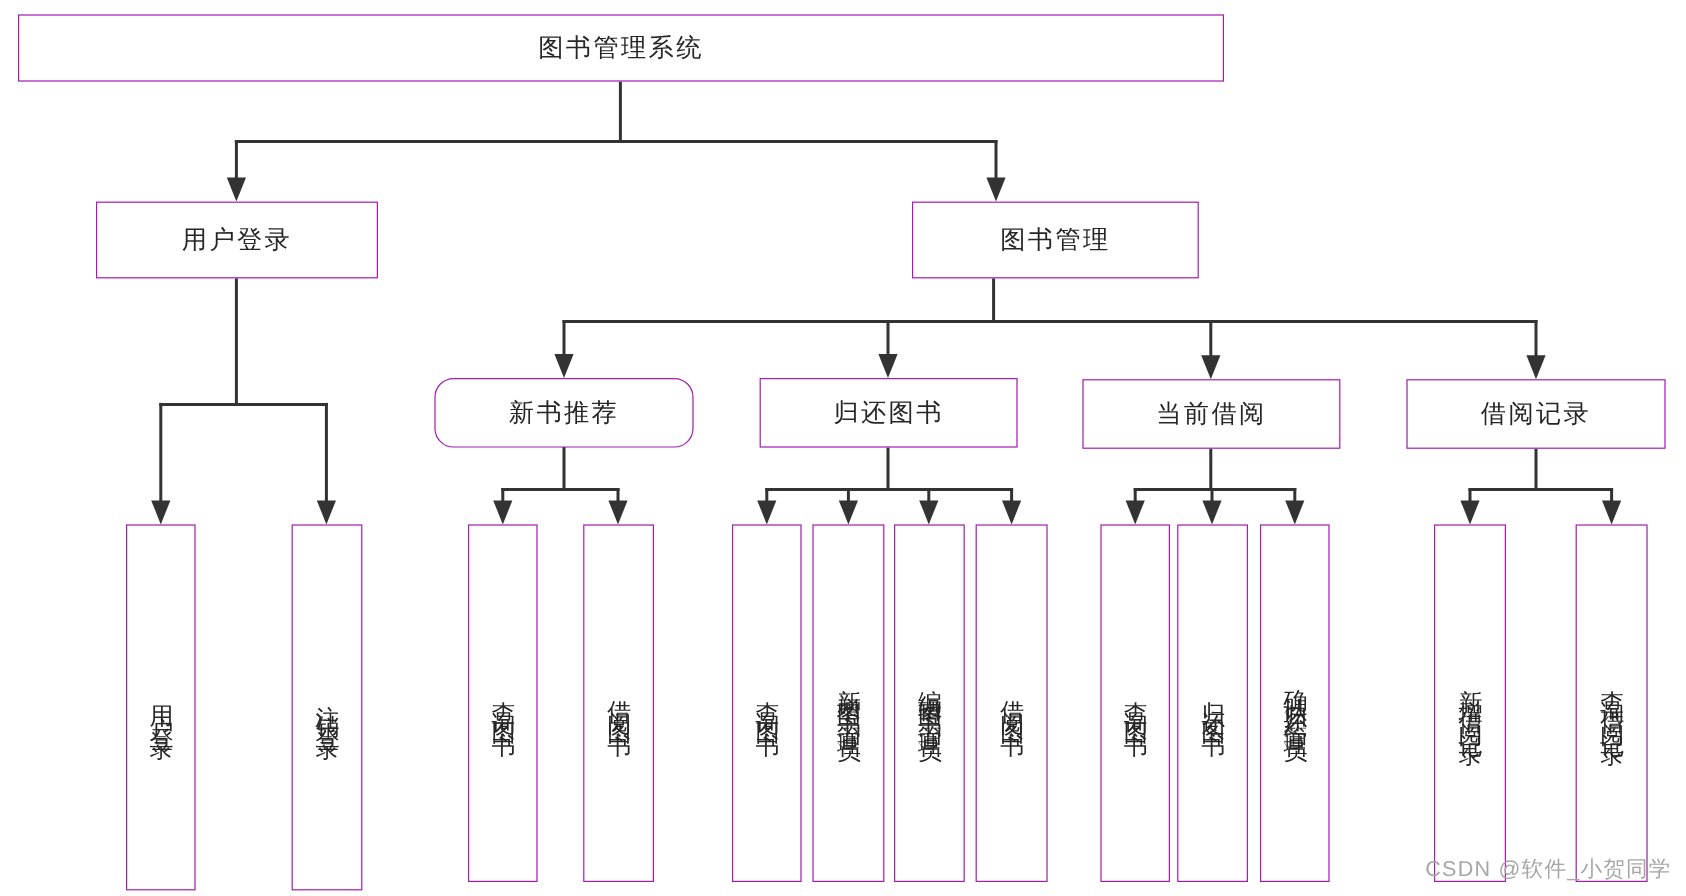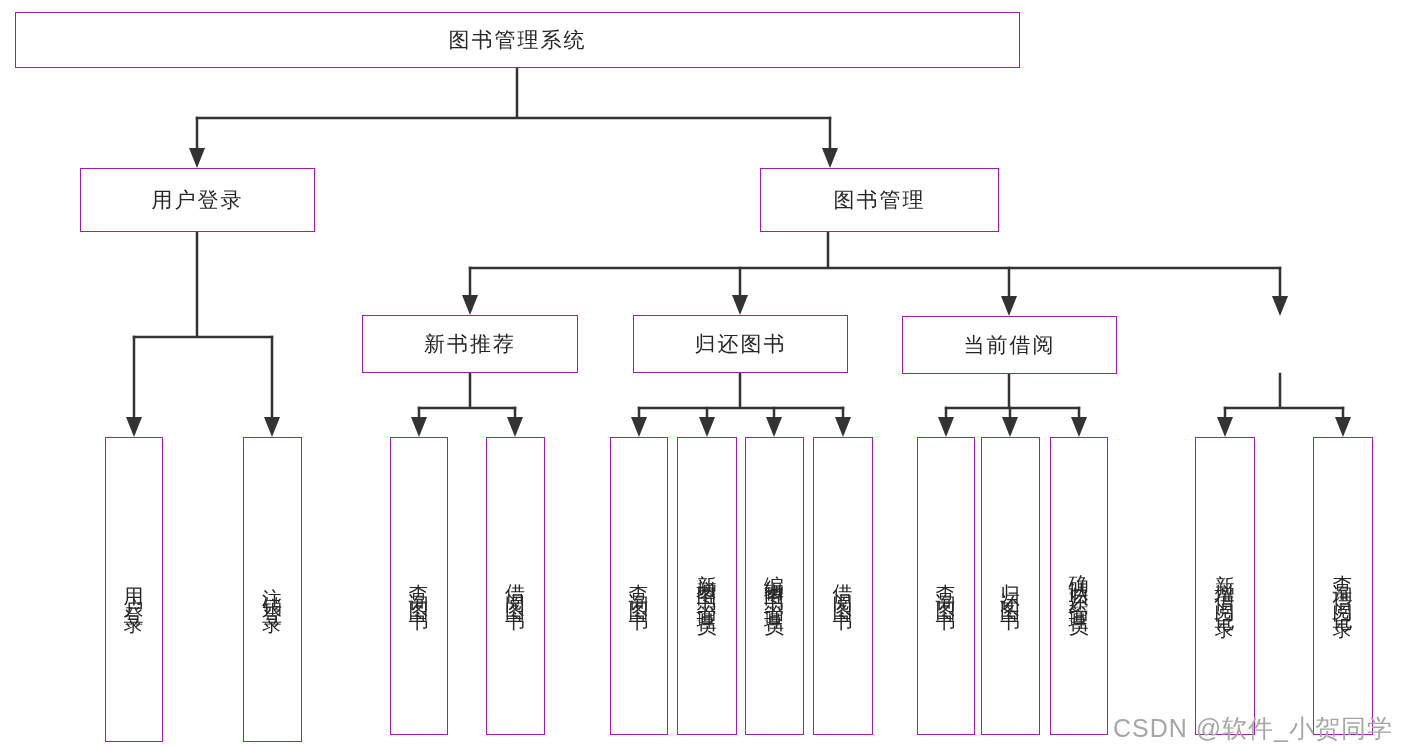--- a/index.html
+++ b/index.html
@@ -21,21 +21,21 @@
     text-orientation:mixed;
     font-size:20px;
     letter-spacing:9px;
     line-height:1.1;
     color:#262626;
     white-space:nowrap;
   }
   .watermark{
     position:absolute;
     top:712px;right:12px;
-    font-size:25px;
+    font-size:18px;
     letter-spacing:1px;
     color:#a6a6a6;
     z-index:5;
     white-space:nowrap;
   }
 </style>
 </head>
 <body>
 
 <div class="canvas">
@@ -103,28 +103,31 @@
     <span class="hlabel">图书管理系统</span>
   </div>
 
   <div class="node" style="left:80px;top:168px;width:235px;height:64px;">
     <span class="hlabel">用户登录</span>
   </div>
   <div class="node" style="left:712px;top:168px;width:239px;height:64px;margin-left:48px;">
     <span class="hlabel">图书管理</span>
   </div>
 
-  <div class="node" style="left:362px;top:315px;width:216px;height:58px;">
+  <div class="node" style="left:362px;top:315px;width:216px;height:58px;border-radius:16px;">
     <span class="hlabel">新书推荐</span>
   </div>
   <div class="node" style="left:633px;top:315px;width:215px;height:58px;">
     <span class="hlabel">归还图书</span>
   </div>
   <div class="node" style="left:902px;top:316px;width:215px;height:58px;justify-content:center;">
     <span class="hlabel">当前借阅</span>
+  </div>
+  <div class="node" style="left:1172px;top:316px;width:216px;height:58px;">
+    <span class="hlabel">借阅记录</span>
   </div>
 
   <div class="node" style="left:105px;top:437px;width:58px;height:305px;">
     <span class="vlabel">用户登录</span>
   </div>
   <div class="node" style="left:243px;top:437px;width:59px;height:305px;">
     <span class="vlabel">注销登录</span>
   </div>
 
   <div class="node" style="left:390px;top:437px;width:58px;height:298px;">

